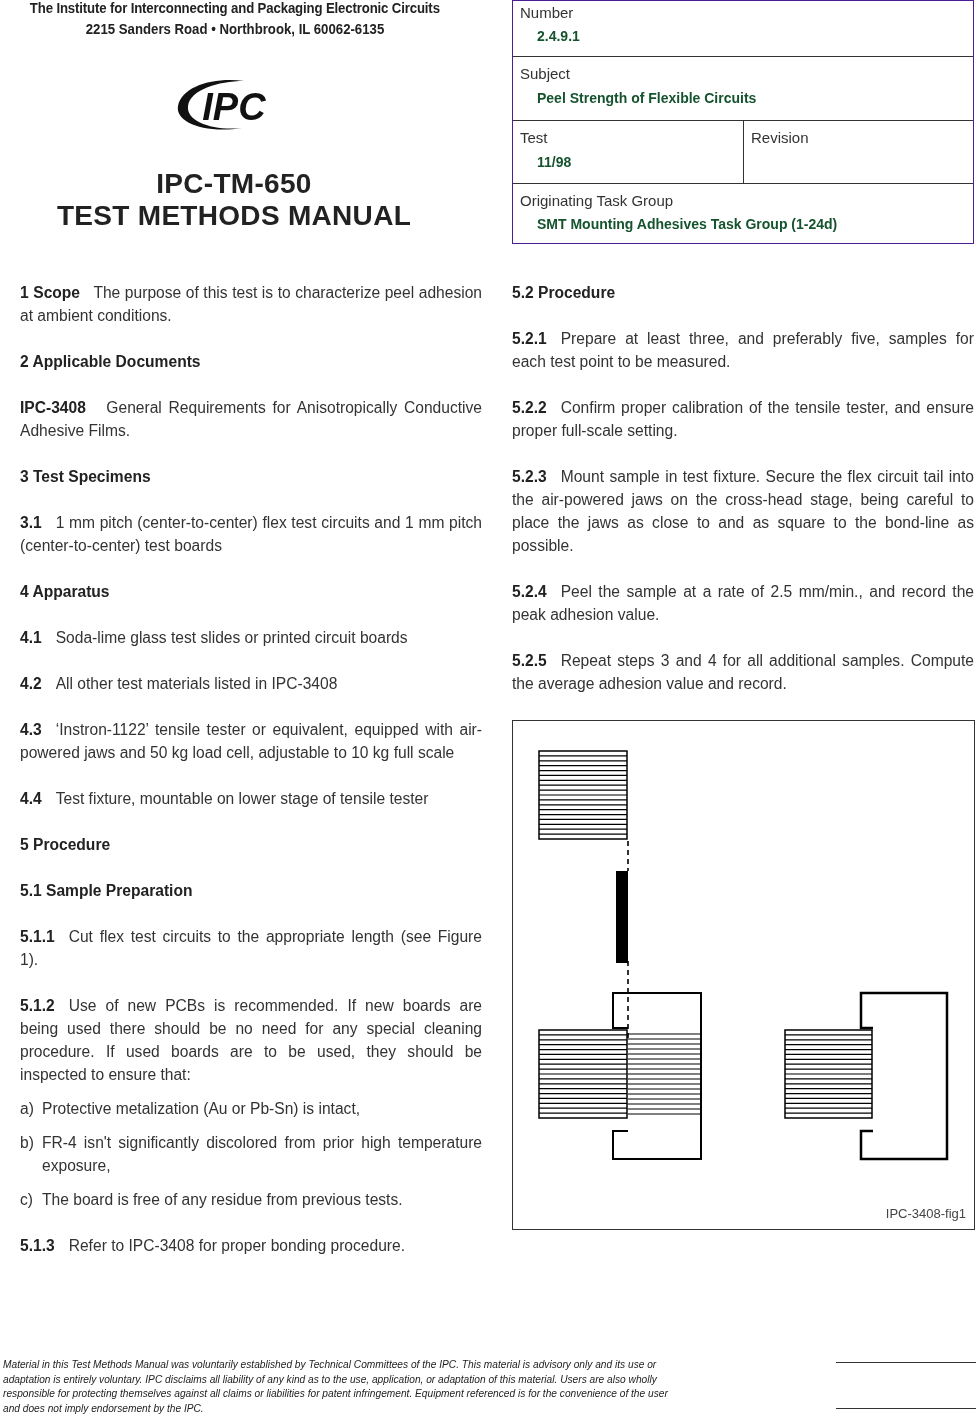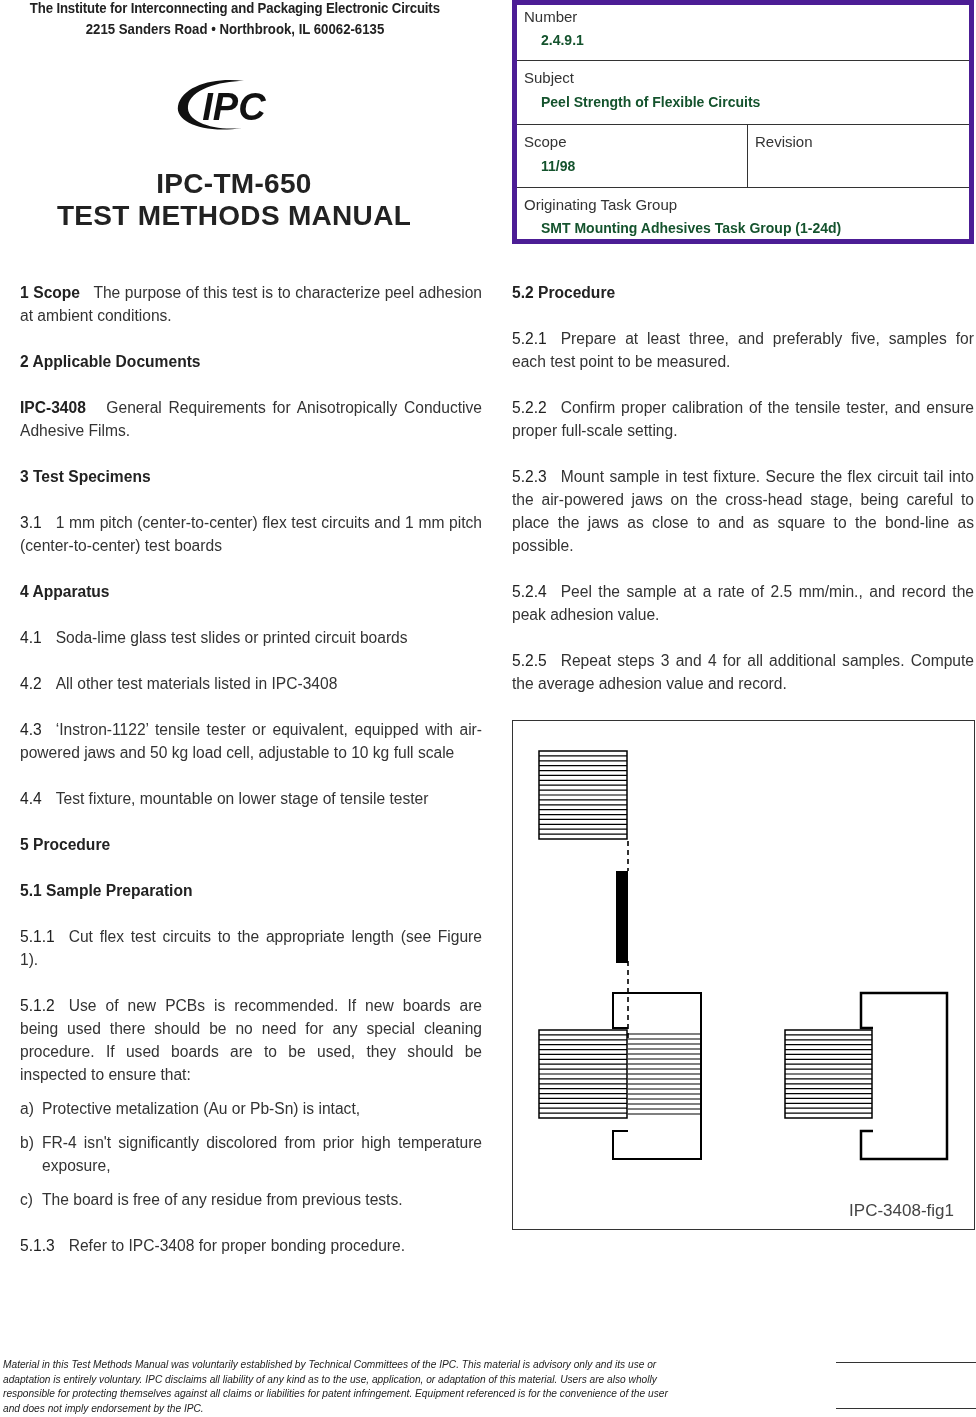--- a/index.html
+++ b/index.html
@@ -6,42 +6,42 @@
     body { width: 976px; height: 1417px; position: relative; overflow: hidden; color: #222; font-family: "Liberation Sans", sans-serif; }
     .abs { position: absolute; }
 
     
     .inst-line1 { left: 0; top: 0; width: 470px; text-align: center; font-weight: bold; font-size: 14.2px; letter-spacing: -0.15px; color: #222; transform: scaleX(0.93); transform-origin: left top; white-space: nowrap; }
     .inst-line2 { left: 0; top: 21px; width: 470px; text-align: center; font-weight: bold; font-size: 14.2px; color: #222; transform: scaleX(0.93); transform-origin: center top; }
     .logo { left: 174px; top: 76px; width: 110px; height: 58px; }
     .manual-title { left: 0; top: 168px; width: 468px; text-align: center; font-weight: bold; font-size: 28px; line-height: 32px; color: #222; letter-spacing: 0.3px; }
 
     
-    .info-table { left: 512px; top: 0; width: 462px; height: 244px; border: 5px solid #4c1d95; box-sizing: border-box; text-decoration: underline; }
+    .info-table { left: 512px; top: 0; width: 462px; height: 244px; border: 1px solid #4c1d95; box-sizing: border-box; text-decoration: underline; }
     .info-row { position: absolute; left: 0; width: 100%; border-bottom: 1px solid #333; box-sizing: border-box; }
     .info-row.last { border-bottom: none; }
     .info-cell { position: absolute; top: 0; height: 100%; box-sizing: border-box; }
     .info-label { position: absolute; left: 7px; top: 3px; font-size: 15px; color: #333; }
     .info-value { position: absolute; left: 24px; top: 27px; font-size: 14px; font-weight: bold; color: #14532d; white-space: nowrap; }
 
     
     .col { font-size: 15.6px; line-height: 23px; color: #333; text-align: justify; }
     .col-left { left: 20px; top: 281px; width: 462px; }
     .col-right { left: 512px; top: 281px; width: 462px; }
     .para { margin: 0 0 23px 0; }
     .para.tight { margin-bottom: 11px; }
     .head { font-weight: bold; color: #222; }
-    .num { font-weight: normal; color: #222; margin-right: 14px; margin-top: 32px; }
+    .num { font-weight: bold; color: #222; margin-right: 14px; margin-top: 32px; }
     .list-item { padding-left: 22px; text-indent: -22px; margin: 0 0 11px 0; text-align: justify; }
     .list-item .lbl { display: inline-block; width: 22px; text-indent: 0; }
 
     
     .figure { left: 512px; top: 720px; width: 463px; height: 510px; border: 1px solid #333; box-sizing: border-box; }
     .figure svg { position: absolute; left: 0; top: 0; }
-    .fig-caption { right: 20px; bottom: 8px; font-size: 17px; color: #444; }
+    .fig-caption { right: 8px; bottom: 8px; font-size: 13px; color: #444; }
 
     
     .footer-text { left: 3px; top: 1357px; width: 700px; font-size: 10.6px; line-height: 14.5px; font-style: italic; color: #222; transform: scaleX(0.96); transform-origin: left top; }
     .footer-line { left: 836px; width: 140px; height: 0; border-top: 1px solid #333; }
   </style>
 </head>
 <body>
 
 <div class="abs inst-line1" style="width:505px;">The Institute for Interconnecting and Packaging Electronic Circuits</div>
 <div class="abs inst-line2">2215 Sanders Road • Northbrook, IL 60062-6135</div>
@@ -62,21 +62,21 @@
   <div class="info-row" style="top:0; height:56px;">
     <span class="info-label">Number</span>
     <span class="info-value">2.4.9.1</span>
   </div>
   <div class="info-row" style="top:56px; height:64px;">
     <span class="info-label" style="top:8px;">Subject</span>
     <span class="info-value" style="top:33px;">Peel Strength of Flexible Circuits</span>
   </div>
   <div class="info-row" style="top:120px; height:63px;">
     <div class="info-cell" style="left:0; width:231px; border-right:1px solid #333;">
-      <span class="info-label" style="top:8px;">Scope</span>
+      <span class="info-label" style="top:8px;">Test</span>
       <span class="info-value" style="top:33px;text-align:right;">11/98</span>
     </div>
     <div class="info-cell" style="left:231px; width:230px;">
       <span class="info-label" style="top:8px;">Revision</span>
       <span class="info-value" style="top:33px;"></span>
     </div>
   </div>
   <div class="info-row last" style="top:183px; height:59px;">
     <span class="info-label" style="top:8px;">Originating Task Group</span>
     <span class="info-value" style="top:32px;">SMT Mounting Adhesives Task Group (1-24d)</span>

